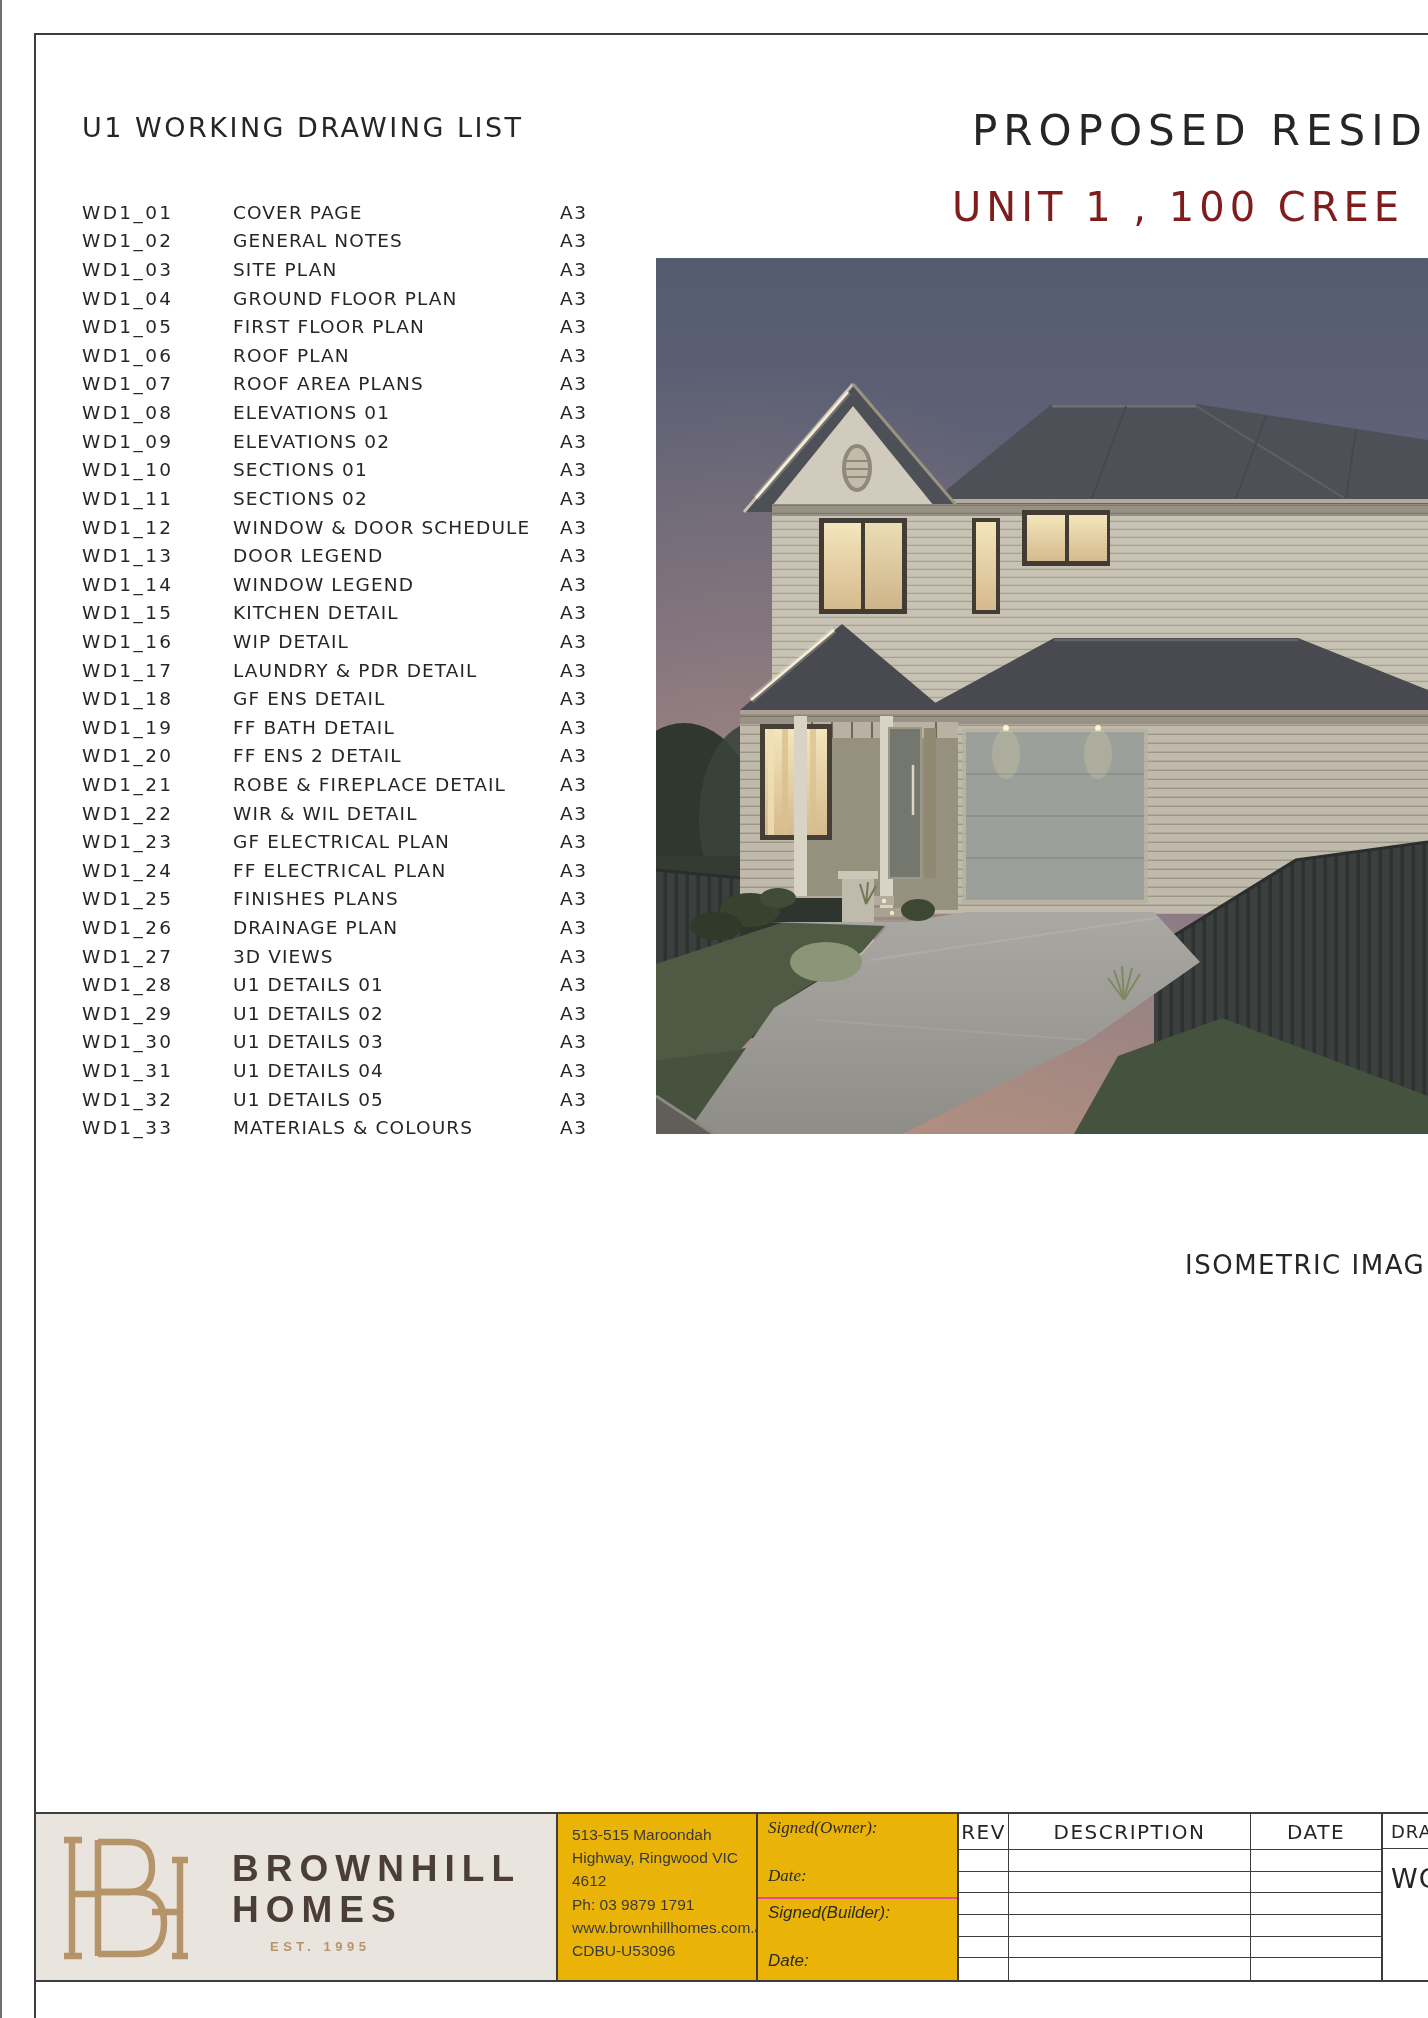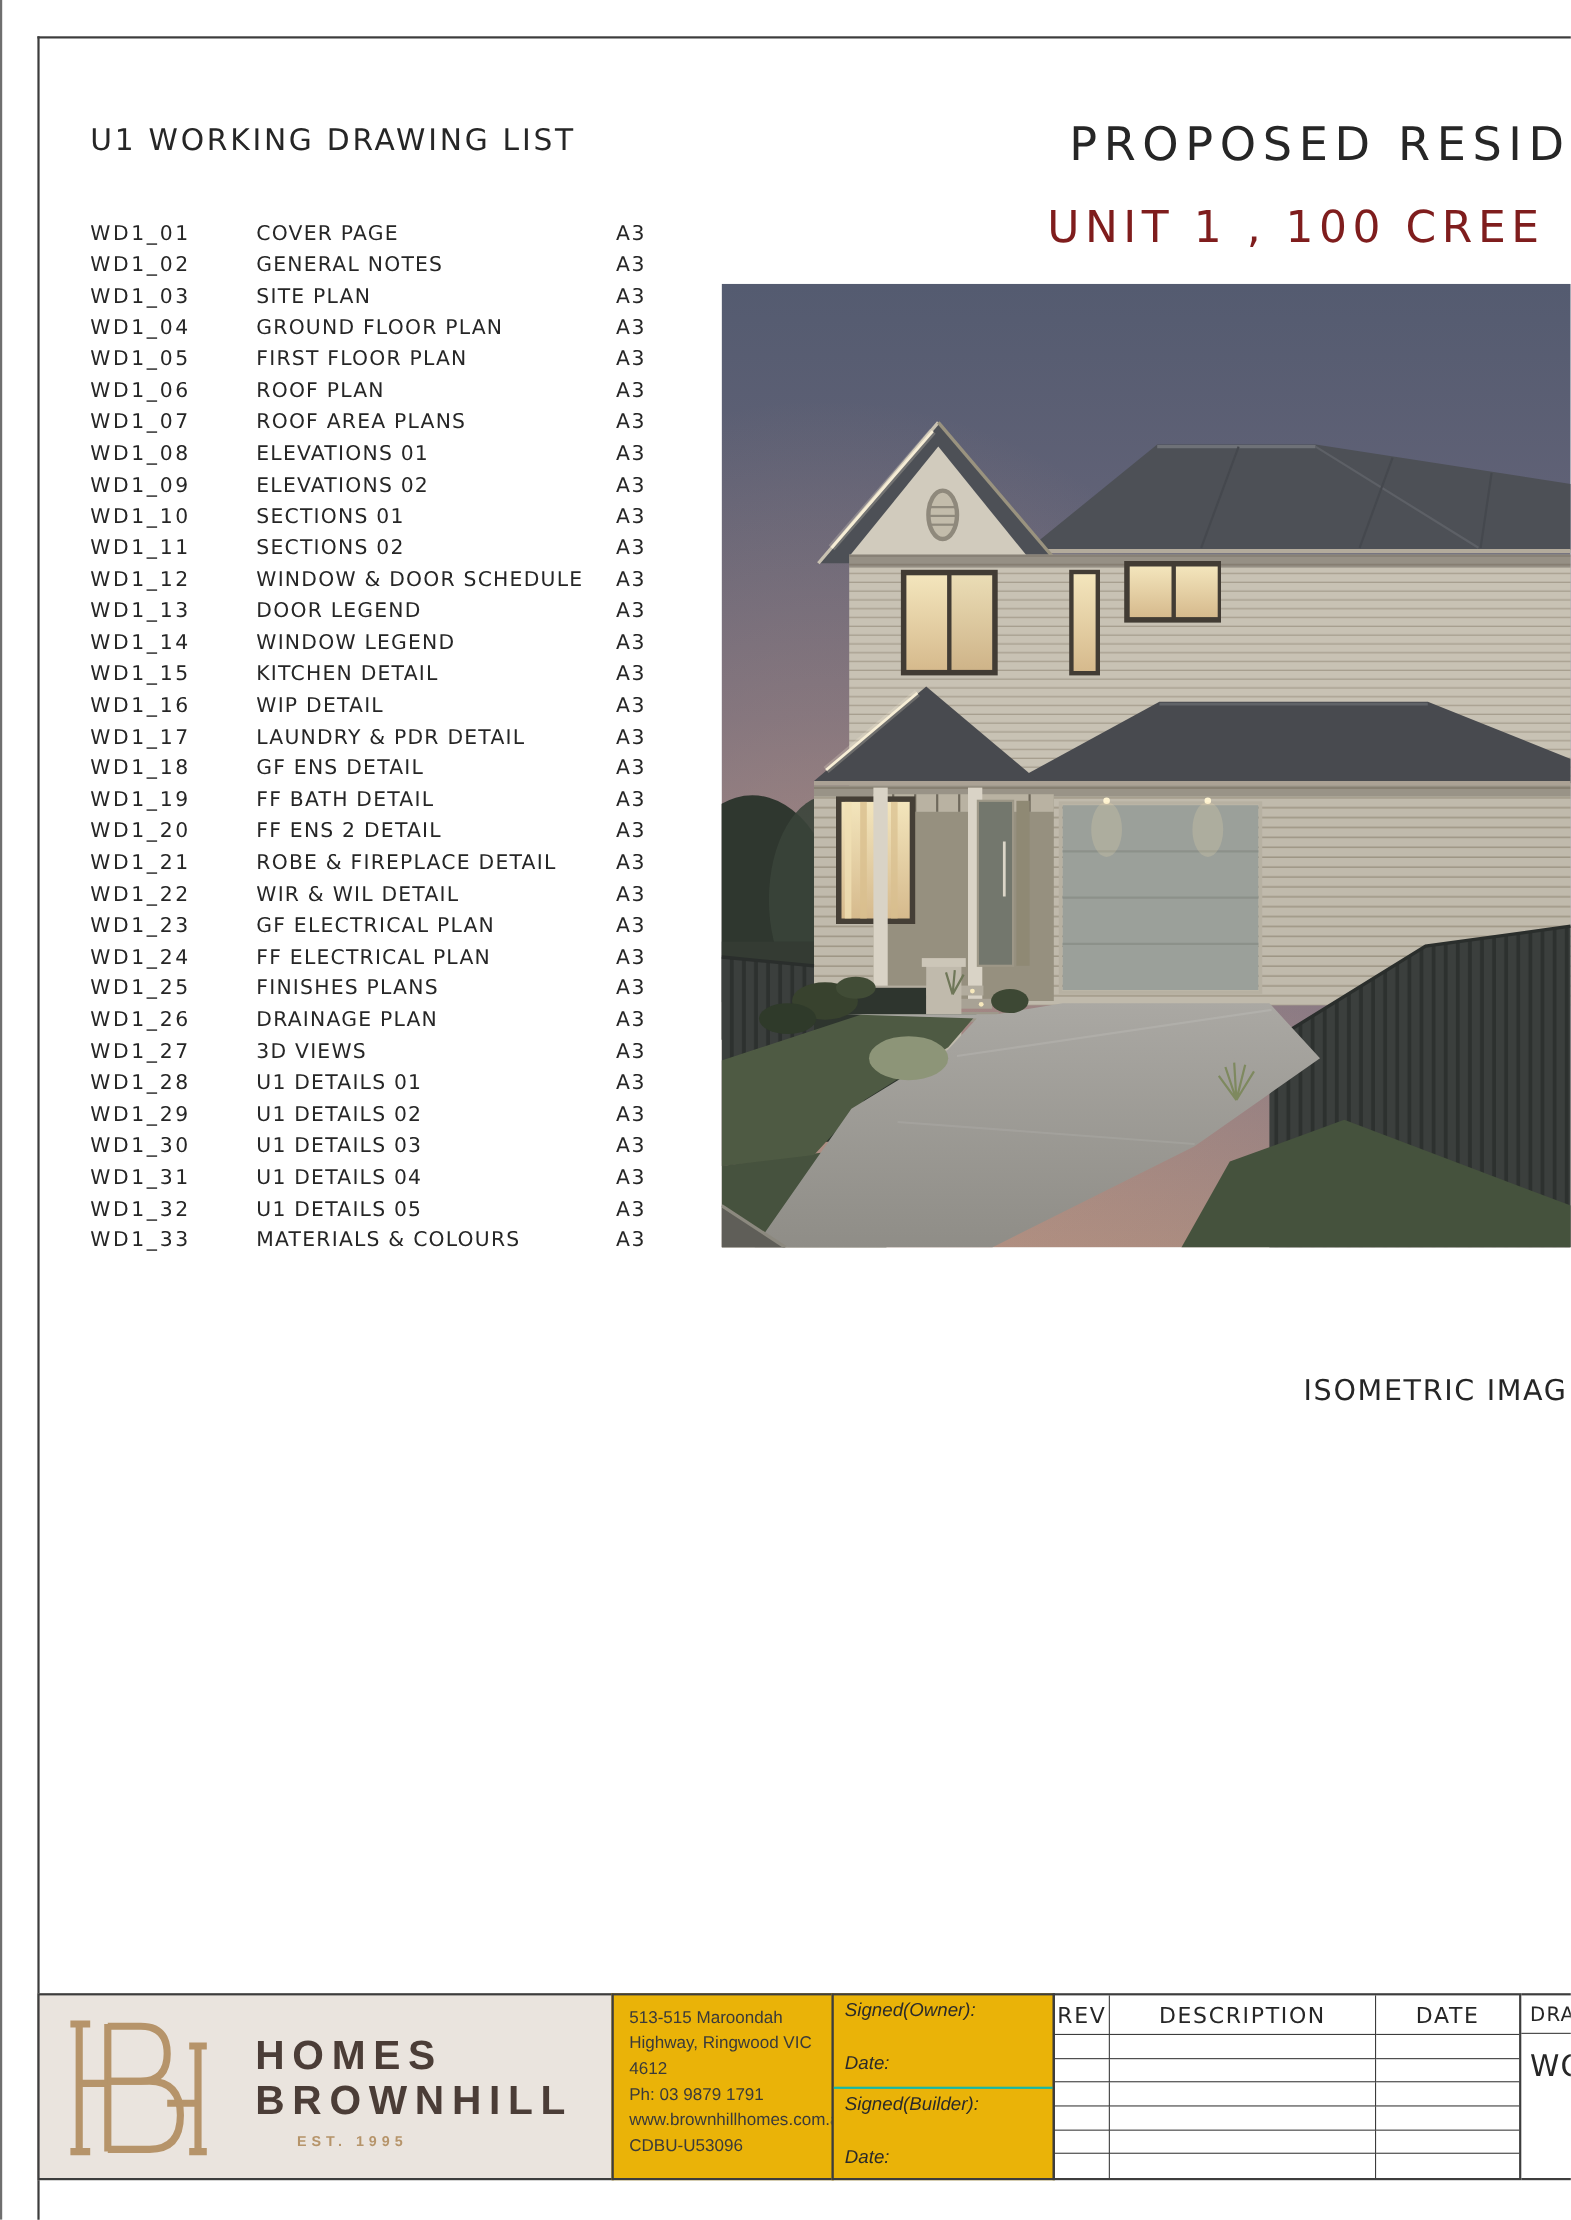--- a/index.html
+++ b/index.html
@@ -40,21 +40,21 @@
   #monogram{left:22px;top:18px;width:150px;height:132px;}
   #brand-text{left:196px;top:34px;}
   #brand-name-top,#brand-name-bottom{font-size:37px;font-weight:700;letter-spacing:7px;color:#4b3d37;line-height:41px;}
   #brand-est{font-size:13px;font-weight:700;letter-spacing:4.5px;color:#b6946a;margin-top:9px;padding-left:38px;}
 
   #contact-box{left:556px;width:202px;}
   #contact-lines{padding:9px 0 0 14px;font-size:15.5px;line-height:23.2px;color:#3a3a3a;}
 
   #sign-box{left:756px;width:203px;}
   .sign-half{position:absolute;left:0;width:100%;box-sizing:border-box;}
-  #sign-owner-half{top:0;height:85px;border-bottom:2px solid #14b8a6;}
+  #sign-owner-half{top:0;height:85px;border-bottom:2px solid #ec4899;font-family:Liberation Serif, serif;}
   #sign-builder-half{top:85px;height:81px;}
   .sign-label{position:absolute;left:10px;font-style:italic;font-size:17px;color:#2a2a2a;}
   .sign-label.l1{top:4px;}
   .sign-label.l2{top:52px;}
 
   #rev-table{left:957px;width:426px;height:170px;top:1812px;border:2px solid #3d3d3d;box-sizing:border-box;
     display:grid;grid-template-columns:50px 242px 130px;grid-template-rows:36px repeat(6,1fr);}
   .rev-cell{border-right:1.8px solid #3d3d3d;border-bottom:1.8px solid #3d3d3d;}
   .rev-cell:nth-child(3n){border-right:none;}
   .rev-cell:nth-child(n+19){border-bottom:none;}
@@ -420,22 +420,22 @@
       <line x1="40" y1="8" x2="40" y2="124"></line>
       <path d="M40,10 H70 Q94,10 94,35 Q94,60 70,60 H40"></path>
       <path d="M40,60 H78 Q106,60 106,91 Q106,122 78,122 H40"></path>
       <line x1="122" y1="28" x2="122" y2="124"></line>
       <line x1="114" y1="28" x2="130" y2="28"></line>
       <line x1="114" y1="124" x2="130" y2="124"></line>
       <line x1="94" y1="80" x2="122" y2="80"></line>
     </g>
   </svg>
   <div class="abs" id="brand-text">
+    <div id="brand-name-top">BROWNHILL</div>
     <div id="brand-name-bottom">HOMES</div>
-    <div id="brand-name-top">BROWNHILL</div>
     <div id="brand-est">EST. 1995</div>
   </div>
 </div>
 
 <div class="abs tb-box" id="contact-box">
   <div id="contact-lines">
       <div>513-515 Maroondah</div>
       <div>Highway, Ringwood VIC 4612</div>
       <div>Ph: 03 9879 1791</div>
       <div>www.brownhillhomes.com.au</div>

